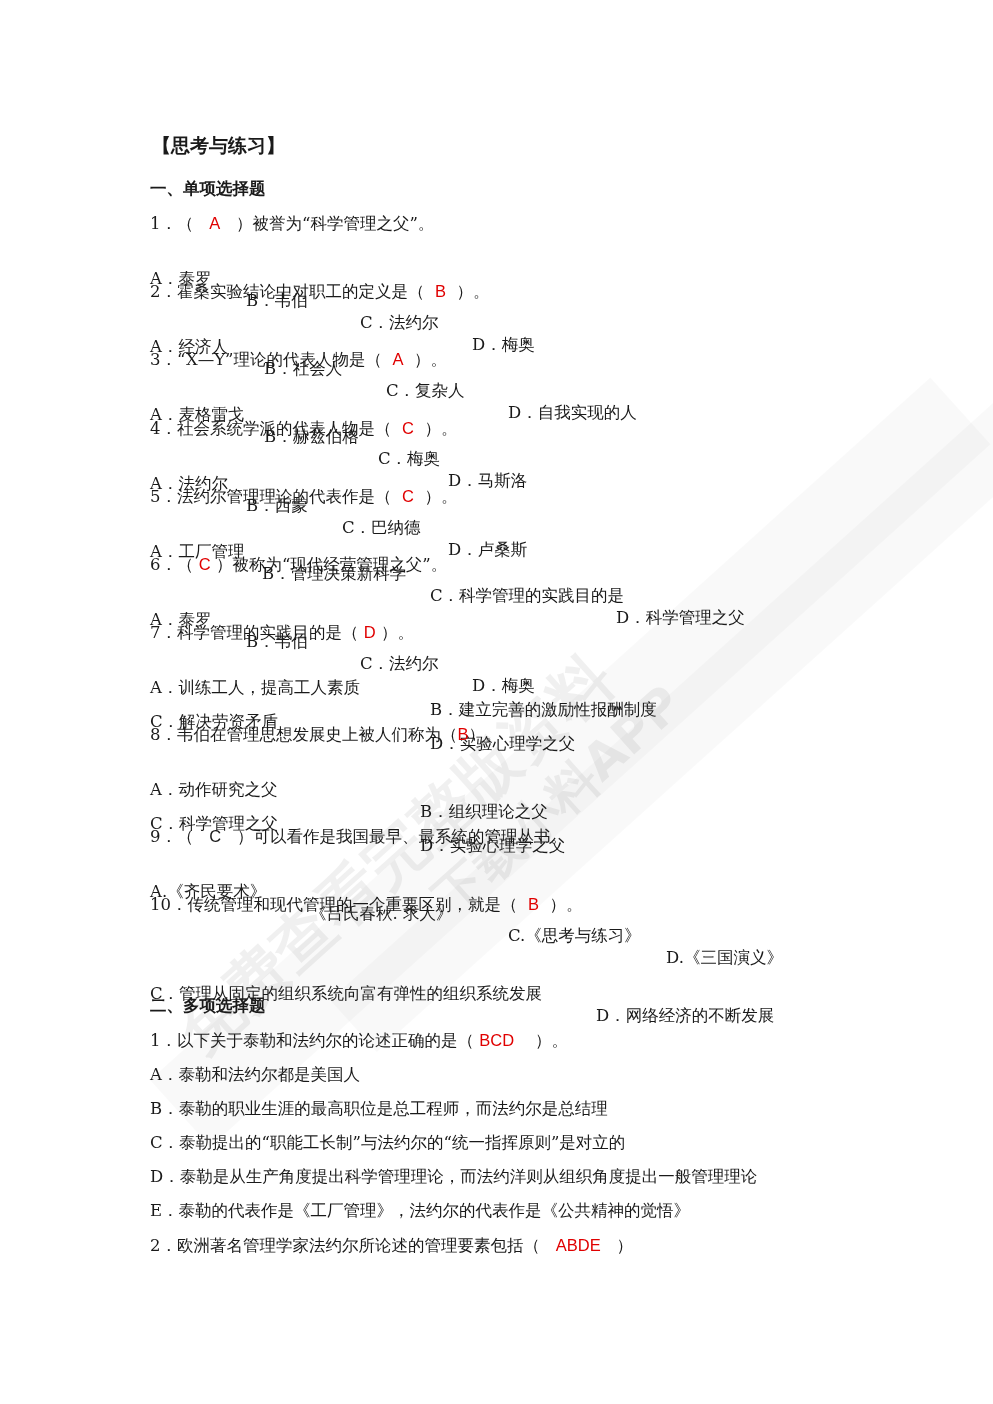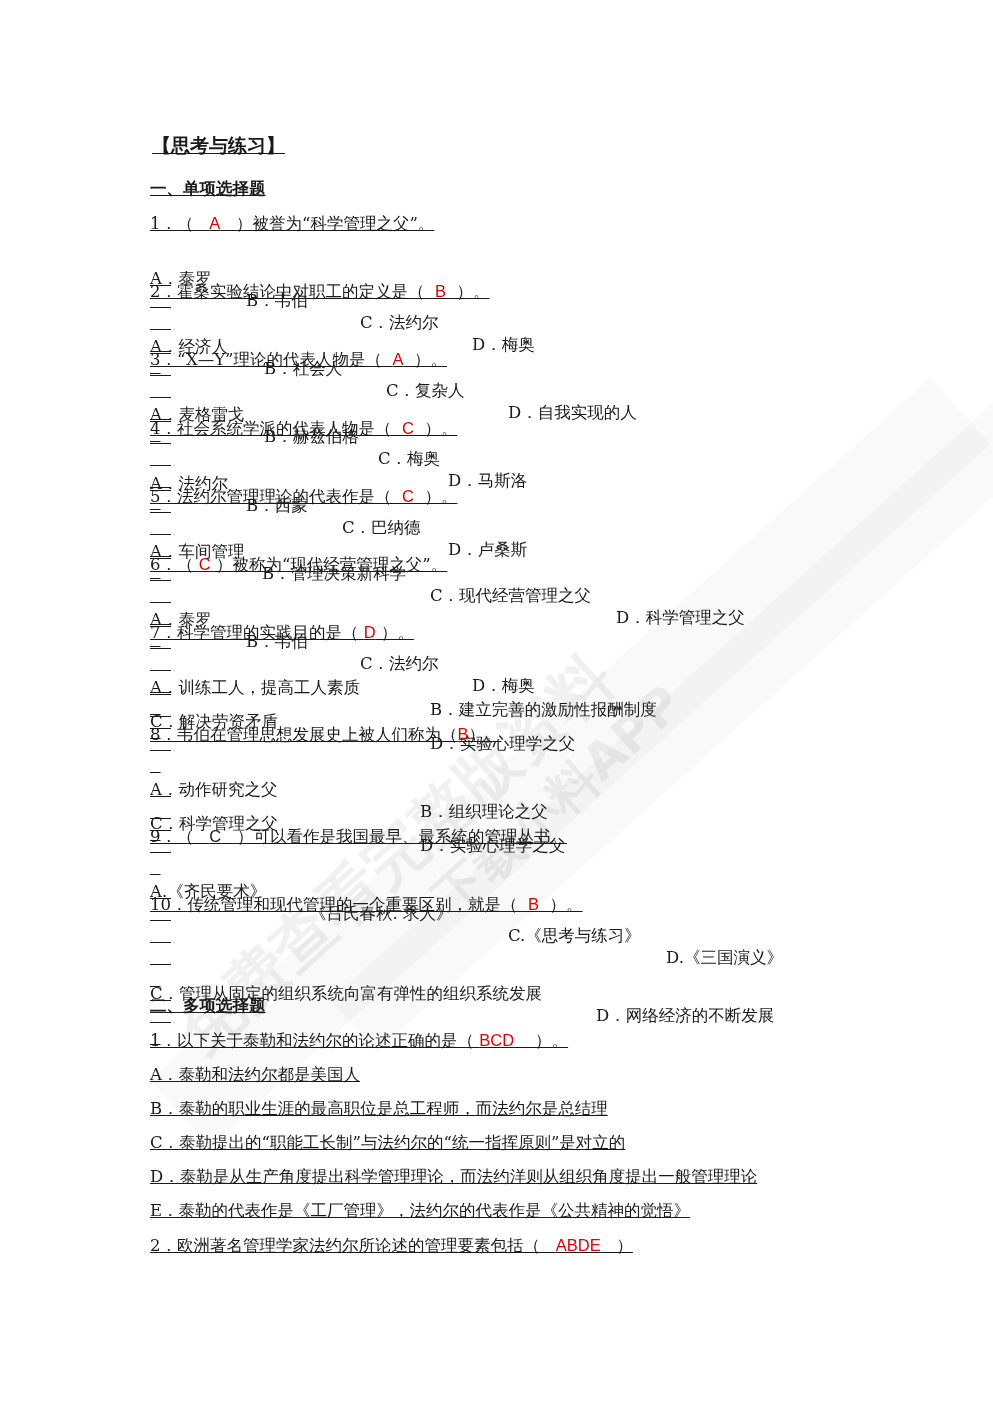--- a/index.html
+++ b/index.html
@@ -6,21 +6,21 @@
   body { width: 993px; height: 1404px; position: relative; overflow: hidden;
          font-family: "DejaVu Serif", "Liberation Serif", serif; color: #1a1a1a; }
   .page { position: absolute; left: 0; top: 0; width: 993px; height: 1404px; }
   .watermark { position: absolute; pointer-events: none; color: rgba(0,0,0,0.06);
                font-family: "DejaVu Sans", sans-serif; font-weight: bold; white-space: nowrap;
                transform-origin: left top; }
   .wm1 { left: 160px; top: 1010px; font-size: 62px; transform: rotate(-42deg); }
   .wm2 { left: 420px; top: 880px; font-size: 50px; transform: rotate(-42deg); }
   .band { position: absolute; background: rgba(0,0,0,0.025); transform: rotate(-42deg);
           transform-origin: left top; pointer-events: none; }
-  .line { position: absolute; left: 150px; font-size: 16.5px; line-height: 22px; white-space: pre; text-decoration: underline; }
+  .line { position: absolute; left: 150px; font-size: 16.5px; line-height: 22px; white-space: pre; }
   .title { left: 152px; top: 134px; font-family: "DejaVu Sans", sans-serif; font-size: 19px; font-weight: bold; }
   .heading { font-family: "DejaVu Sans", sans-serif; font-weight: bold; font-size: 16.5px; }
   .ans { color: #e00000; font-family: "Liberation Sans", sans-serif; }
   .ans-black { color: #1a1a1a; }
   .opt { position: absolute; white-space: pre; }
 </style>
 </head>
 <body>
 
 <div class="page">
@@ -61,23 +61,23 @@
   <div class="line" style="top:417px"><span>4．</span><span>社会系统学派的代表人物是（  </span><span class="ans">C</span><span>  ）。</span></div>
   <div class="line" style="top:451px;width:700px;height:22px">
     <span class="opt" style="left:0">A．法约尔</span>
     <span class="opt" style="left:96px">B．西蒙</span>
     <span class="opt" style="left:192px">C．巴纳德</span>
     <span class="opt" style="left:298px">D．卢桑斯</span>
   </div>
 
   <div class="line" style="top:485px"><span>5．</span><span>法约尔管理理论的代表作是（  </span><span class="ans">C</span><span>  ）。</span></div>
   <div class="line" style="top:519px;width:700px;height:22px">
-    <span class="opt" style="left:0">A．车间管理</span>
+    <span class="opt" style="left:0">A．工厂管理</span>
     <span class="opt" style="left:112px">B．管理决策新科学</span>
-    <span class="opt" style="left:280px">C．现代经营管理之父</span>
+    <span class="opt" style="left:280px">C．科学管理的实践目的是</span>
     <span class="opt" style="left:466px">D．科学管理之父</span>
   </div>
 
   <div class="line" style="top:553px"><span>6．</span><span>（ </span><span class="ans">C</span><span> ）被称为“现代经营管理之父”。</span></div>
   <div class="line" style="top:587px;width:700px;height:22px">
     <span class="opt" style="left:0">A．泰罗</span>
     <span class="opt" style="left:96px">B．韦伯</span>
     <span class="opt" style="left:210px">C．法约尔</span>
     <span class="opt" style="left:322px">D．梅奥</span>
   </div>

